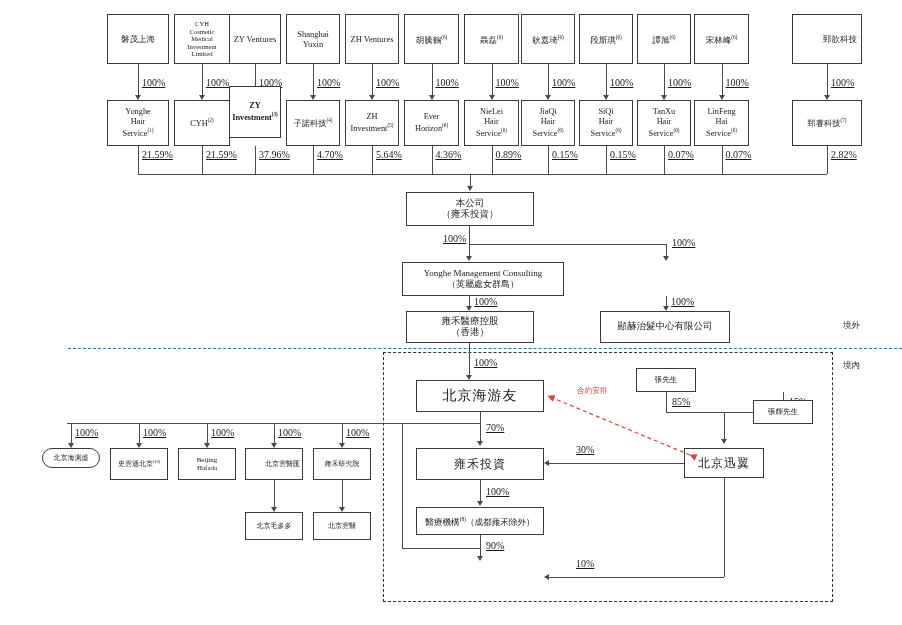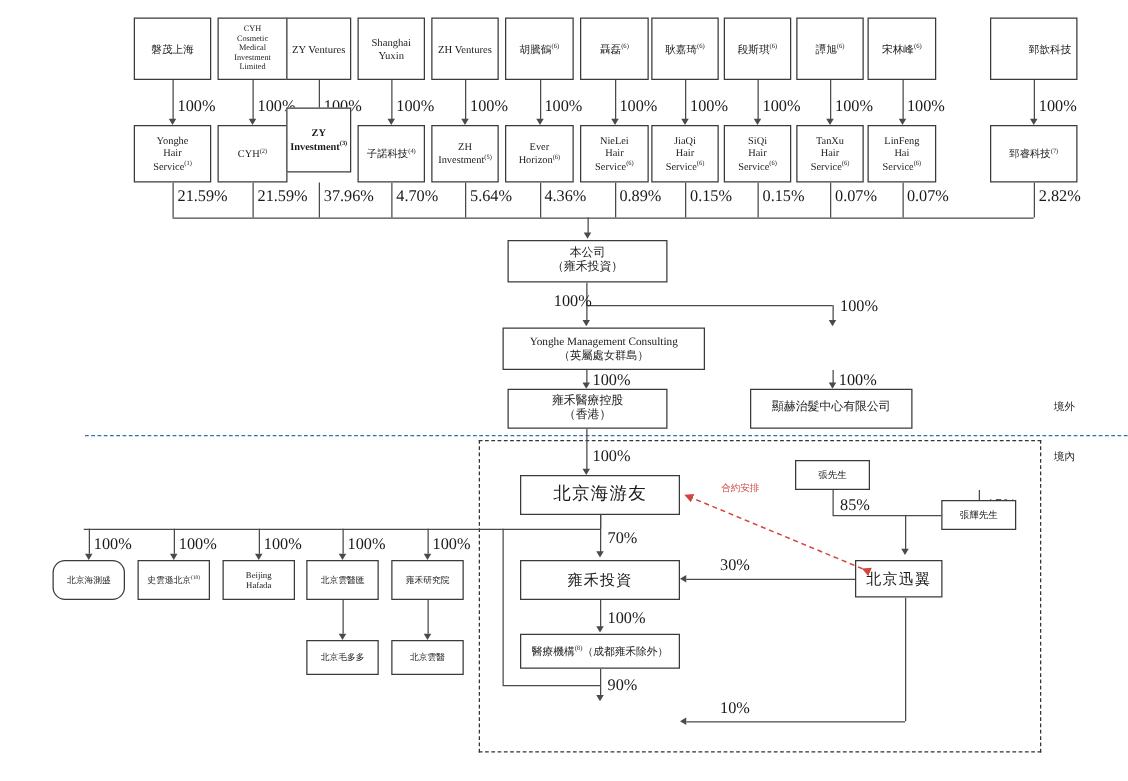--- a/index.html
+++ b/index.html
@@ -66,24 +66,25 @@
     position: absolute;
     width: 0; height: 0;
     border-top: 3.5px solid transparent;
     border-bottom: 3.5px solid transparent;
     border-right: 5px solid #4a4a4a;
     z-index: 3;
   }
   
   .pct {
     position: absolute;
-    font-size: 13px;
+    font-size: 10px;
     color: #1a1a1a;
     white-space: nowrap;
     z-index: 4;
+    text-decoration: underline;
   }
   
   .region {
     position: absolute;
     font-size: 8.5px;
     color: #222;
   }
   
   .hr-blue {
     position: absolute;
@@ -330,21 +331,21 @@
   </div>
 
   <div class="ln v" style="left:480px; top:535px; height:22px;"></div>
   <div class="arrow-d" style="left:477px; top:556px;"></div>
   <div class="pct" style="left:486px; top:540px;">90%</div>
 
   <div class="ln v" style="left:402px; top:423px; height:125px;"></div>
   <div class="ln h" style="left:402px; top:548px; width:78px;"></div>
 
 
-  <div class="node mid" style="left:684px; top:448px; width:70px; height:30px;">
+  <div class="node mid" style="left:684px; top:448px; width:80px; height:30px;">
     <span class="lbl">北京迅翼</span>
   </div>
 
   <div class="ln h" style="left:549px; top:463px; width:135px;"></div>
   <div class="arrow-l" style="left:544px; top:460px;"></div>
   <div class="pct" style="left:576px; top:444px;">30%</div>
 
   <div class="ln v" style="left:724px; top:478px; height:99px;"></div>
   <div class="ln h" style="left:549px; top:577px; width:175px;"></div>
   <div class="arrow-l" style="left:544px; top:574px;"></div>
@@ -363,39 +364,39 @@
   <div class="ln h" style="left:666px; top:412px; width:117px;"></div>
   <div class="ln v" style="left:666px; top:392px; height:20px;"></div>
   <div class="ln v" style="left:783px; top:392px; height:20px;"></div>
   <div class="ln v" style="left:724px; top:412px; height:28px;"></div>
   <div class="arrow-d" style="left:721px; top:439px;"></div>
 
   <div id="subs-layer">
       <div class="ln v" style="left:71px; top:423px; height:20px;"></div>
       <div class="arrow-d" style="left:68px; top:443px;"></div>
       <div class="pct" style="left:75px; top:427px;">100%</div>
-      <div class="node smx" style="left:42px; top:448px; width:58px; height:32px;border-radius:10px;">
+      <div class="node smx" style="left:42px; top:448px; width:58px; height:20px;border-radius:10px;">
         <span class="lbl">北京海測盛</span>
       </div>
       <div class="ln v" style="left:139px; top:423px; height:20px;"></div>
       <div class="arrow-d" style="left:136px; top:443px;"></div>
       <div class="pct" style="left:143px; top:427px;">100%</div>
       <div class="node smx" style="left:110px; top:448px; width:58px; height:32px;">
         <span class="lbl">史雲遜北京<sup>(10)</sup></span>
       </div>
       <div class="ln v" style="left:207px; top:423px; height:20px;"></div>
       <div class="arrow-d" style="left:204px; top:443px;"></div>
       <div class="pct" style="left:211px; top:427px;">100%</div>
       <div class="node smx" style="left:178px; top:448px; width:58px; height:32px;">
         <span class="lbl">Beijing<br>Hafada</span>
       </div>
       <div class="ln v" style="left:274px; top:423px; height:20px;"></div>
       <div class="arrow-d" style="left:271px; top:443px;"></div>
       <div class="pct" style="left:278px; top:427px;">100%</div>
-      <div class="node smx" style="left:245px; top:448px; width:58px; height:32px;">
+      <div class="node smx" style="left:245px; top:448px; width:58px; height:32px;text-align:right;">
         <span class="lbl">北京雲醫匯</span>
       </div>
       <div class="ln v" style="left:342px; top:423px; height:20px;"></div>
       <div class="arrow-d" style="left:339px; top:443px;"></div>
       <div class="pct" style="left:346px; top:427px;">100%</div>
       <div class="node smx" style="left:313px; top:448px; width:58px; height:32px;">
         <span class="lbl">雍禾研究院</span>
       </div>
       <div class="ln v" style="left:274px; top:480px; height:27px;"></div>
       <div class="arrow-d" style="left:271px; top:507px;"></div>

